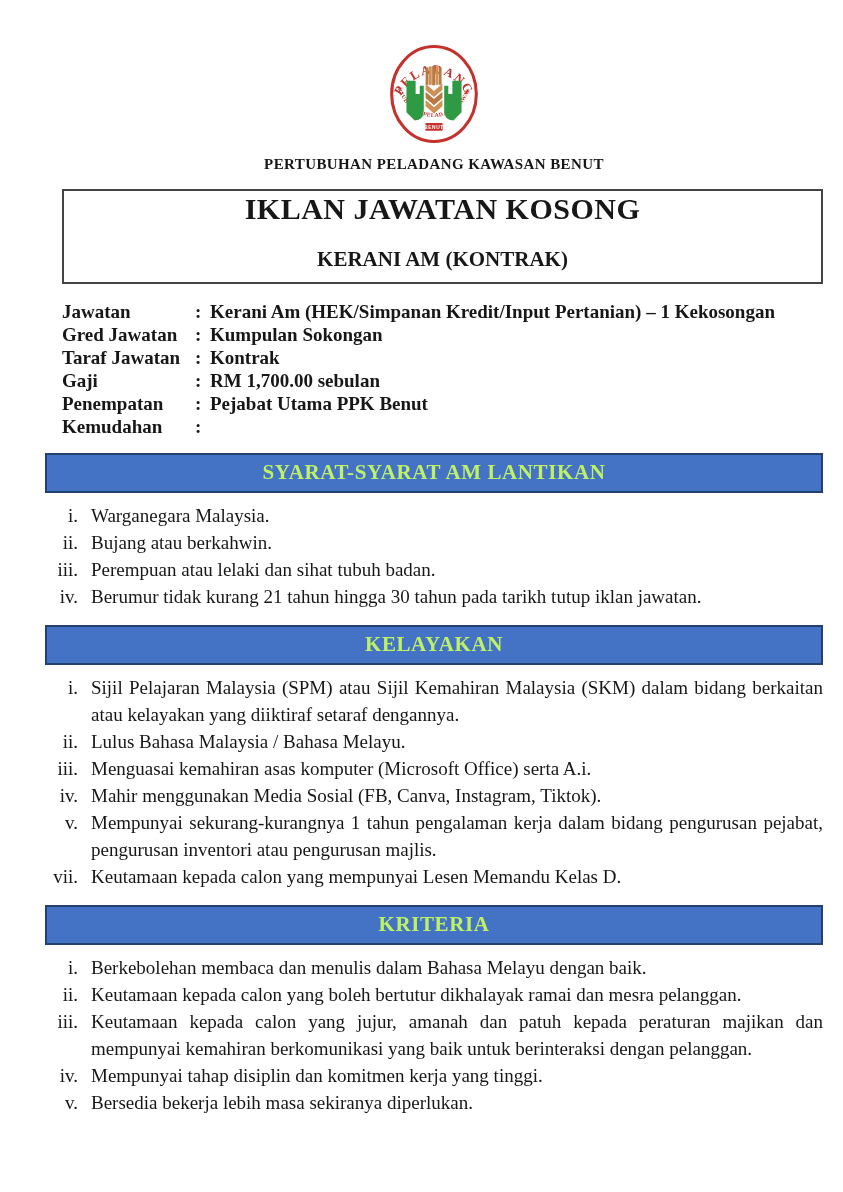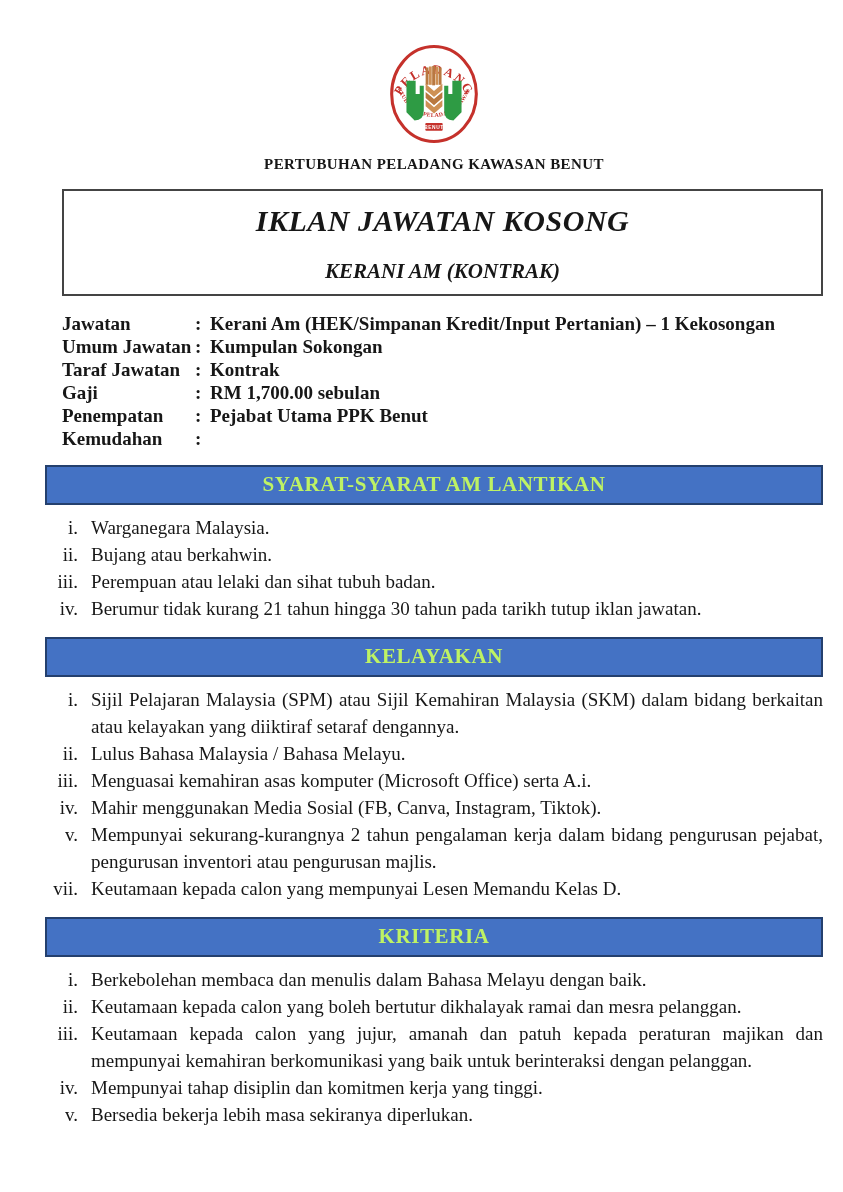--- a/index.html
+++ b/index.html
@@ -22,23 +22,22 @@
     font-size: 15px;
     letter-spacing: 0.4px;
     margin-top: 7px;
   }
 
   
   .title-box {
     margin: 16px 0 0 17px;
     border: 2px solid #444444;
     text-align: center;
-    padding: 12px 0 10px;
+    padding: 0 0 10px;
     background: #ffffff;
-    font-style: italic;
   }
   .title-box .title { font-size: 30px; font-weight: bold; letter-spacing: 0.5px; line-height: 36px; }
   .title-box .subtitle { font-size: 21px; font-weight: bold; line-height: 26px; margin-top: 19px; }
 
   
   .details { margin: 16px 0 0 17px; font-weight: bold; font-size: 19px; }
   .detail-row { display: flex; line-height: 23px; align-items: flex-end; }
   .d-label { width: 133px; flex: none; }
   .d-colon { width: 15px; flex: none; }
   .d-value { flex: 1; }
@@ -110,21 +109,21 @@
     <div class="subtitle">KERANI AM (KONTRAK)</div>
   </div>
 
   <div class="details">
     <div class="detail-row">
       <span class="d-label">Jawatan</span>
       <span class="d-colon">:</span>
       <span class="d-value">Kerani Am (HEK/Simpanan Kredit/Input Pertanian) – 1 Kekosongan</span>
     </div>
     <div class="detail-row">
-      <span class="d-label">Umum Jawatan</span>
+      <span class="d-label">Gred Jawatan</span>
       <span class="d-colon">:</span>
       <span class="d-value">Kumpulan Sokongan</span>
     </div>
     <div class="detail-row">
       <span class="d-label">Taraf Jawatan</span>
       <span class="d-colon">:</span>
       <span class="d-value">Kontrak</span>
     </div>
     <div class="detail-row">
       <span class="d-label">Gaji</span>
@@ -178,21 +177,21 @@
       <div class="li">
         <span class="num">iii.</span>
         <span class="txt">Menguasai kemahiran asas komputer (Microsoft Office) serta A.i.</span>
       </div>
       <div class="li">
         <span class="num">iv.</span>
         <span class="txt">Mahir menggunakan Media Sosial (FB, Canva, Instagram, Tiktok).</span>
       </div>
       <div class="li justify">
         <span class="num">v.</span>
-        <span class="txt">Mempunyai sekurang-kurangnya 2 tahun pengalaman kerja dalam bidang pengurusan pejabat, pengurusan inventori atau pengurusan majlis.</span>
+        <span class="txt">Mempunyai sekurang-kurangnya 1 tahun pengalaman kerja dalam bidang pengurusan pejabat, pengurusan inventori atau pengurusan majlis.</span>
       </div>
       <div class="li">
         <span class="num">vii.</span>
         <span class="txt">Keutamaan kepada calon yang mempunyai Lesen Memandu Kelas D.</span>
       </div>
     </div>
   </div>
 
   <div class="section">
     <div class="section-header">KRITERIA</div>

